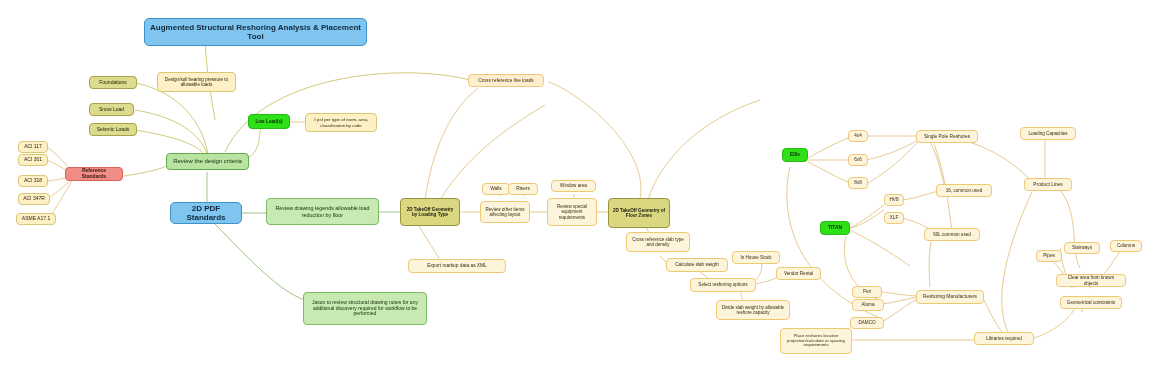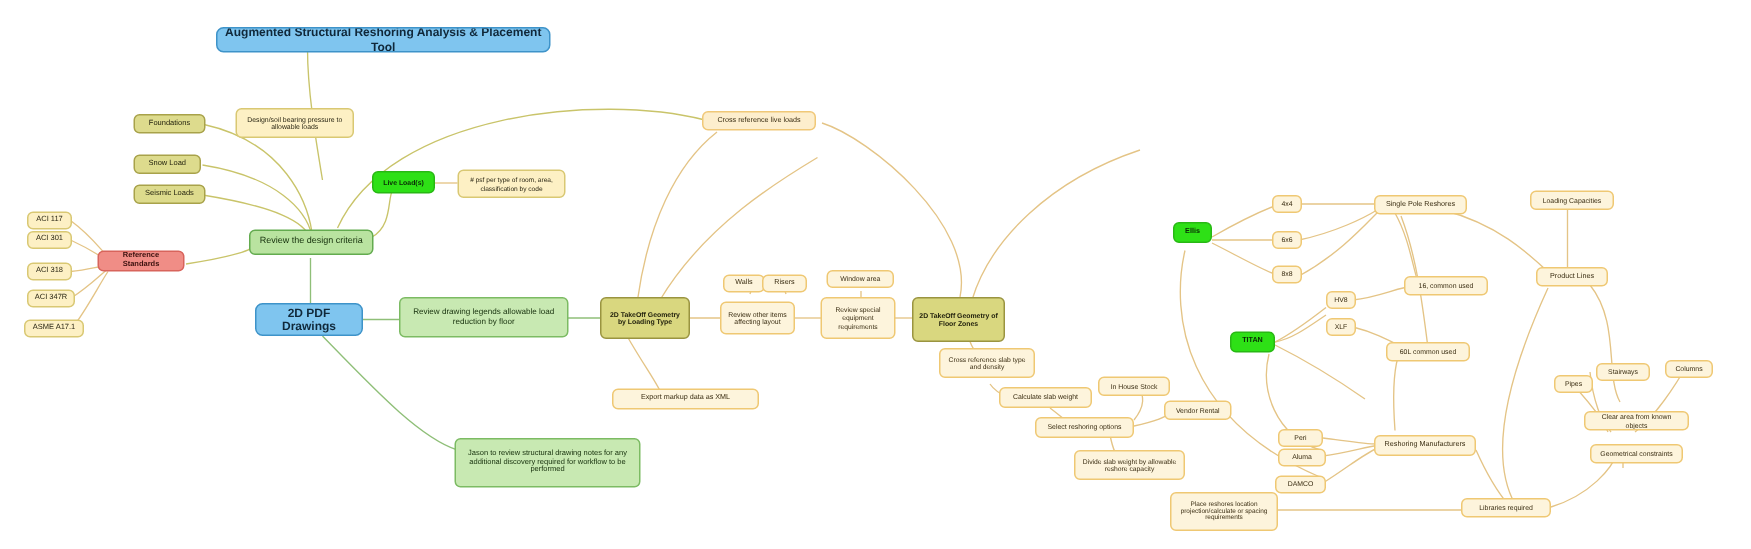--- a/index.html
+++ b/index.html
@@ -115,41 +115,41 @@
 
       <path d="M1034 338 C1060 330 1075 312 1078 302"></path>
 
       <path d="M1048 256 C1060 268 1068 280 1074 288"></path>
       <path d="M1060 248 C1062 268 1068 280 1072 288"></path>
       <path d="M1122 248 C1110 268 1098 282 1090 288"></path>
       <path d="M1082 300 L1082 312"></path>
     </g>
   </svg>
 
-  <div class="node t-title" style="left:144px;top:18px;width:223px;height:17px;font-size:8px;">Augmented Structural Reshoring Analysis &amp; Placement Tool</div>
+  <div class="node t-title" style="left:144px;top:18px;width:223px;height:28px;font-size:8px;">Augmented Structural Reshoring Analysis &amp; Placement Tool</div>
 
   <div class="node t-olive" style="left:89px;top:76px;width:48px;height:13px;font-size:5px;">Foundations</div>
   <div class="node t-cream" style="left:157px;top:72px;width:79px;height:20px;font-size:4.6px;">Design/soil bearing pressure to allowable loads</div>
   <div class="node t-olive" style="left:89px;top:103px;width:45px;height:13px;font-size:5px;">Snow Load</div>
   <div class="node t-olive" style="left:89px;top:123px;width:48px;height:13px;font-size:5px;">Seismic Loads</div>
 
   <div class="node t-cream" style="left:18px;top:141px;width:30px;height:12px;font-size:5px;">ACI 117</div>
   <div class="node t-cream" style="left:18px;top:154px;width:30px;height:12px;font-size:5px;">ACI 301</div>
   <div class="node t-cream" style="left:18px;top:175px;width:30px;height:12px;font-size:5px;">ACI 318</div>
   <div class="node t-cream" style="left:18px;top:193px;width:32px;height:12px;font-size:5px;">ACI 347R</div>
   <div class="node t-cream" style="left:16px;top:213px;width:40px;height:12px;font-size:5px;">ASME A17.1</div>
   <div class="node t-red" style="left:65px;top:167px;width:58px;height:14px;font-size:5px;">Reference Standards</div>
 
   <div class="node t-green" style="left:166px;top:153px;width:83px;height:17px;font-size:6px;">Review the design criteria</div>
 
   <div class="node t-bgreen" style="left:248px;top:114px;width:42px;height:15px;font-size:4.6px;">Live Load(s)</div>
   <div class="node t-cream" style="left:305px;top:113px;width:72px;height:19px;font-size:4.4px;"># psf per type of room, area, classification by code</div>
   <div class="node t-pale" style="left:468px;top:74px;width:76px;height:13px;font-size:4.8px;">Cross reference live loads</div>
 
-  <div class="node t-blue" style="left:170px;top:202px;width:72px;height:22px;font-size:8px;">2D PDF Drawings</div>
+  <div class="node t-blue" style="left:170px;top:202px;width:72px;height:22px;font-size:8px;">2D PDF Standards</div>
   <div class="node t-greenlt" style="left:266px;top:198px;width:113px;height:27px;font-size:5.4px;">Review drawing legends allowable load reduction by floor</div>
 
   <div class="node t-olived" style="left:400px;top:198px;width:60px;height:28px;font-size:4.6px;">2D TakeOff Geometry by Loading Type</div>
   <div class="node t-paleb" style="left:408px;top:259px;width:98px;height:14px;font-size:4.8px;">Export markup data as XML</div>
 
   <div class="node t-paleb" style="left:482px;top:183px;width:28px;height:12px;font-size:4.8px;">Walls</div>
   <div class="node t-paleb" style="left:508px;top:183px;width:30px;height:12px;font-size:4.8px;">Risers</div>
   <div class="node t-paleb" style="left:480px;top:201px;width:50px;height:22px;font-size:4.6px;">Review other items affecting layout</div>
 
   <div class="node t-paleb" style="left:551px;top:180px;width:45px;height:12px;font-size:4.6px;">Window area</div>

